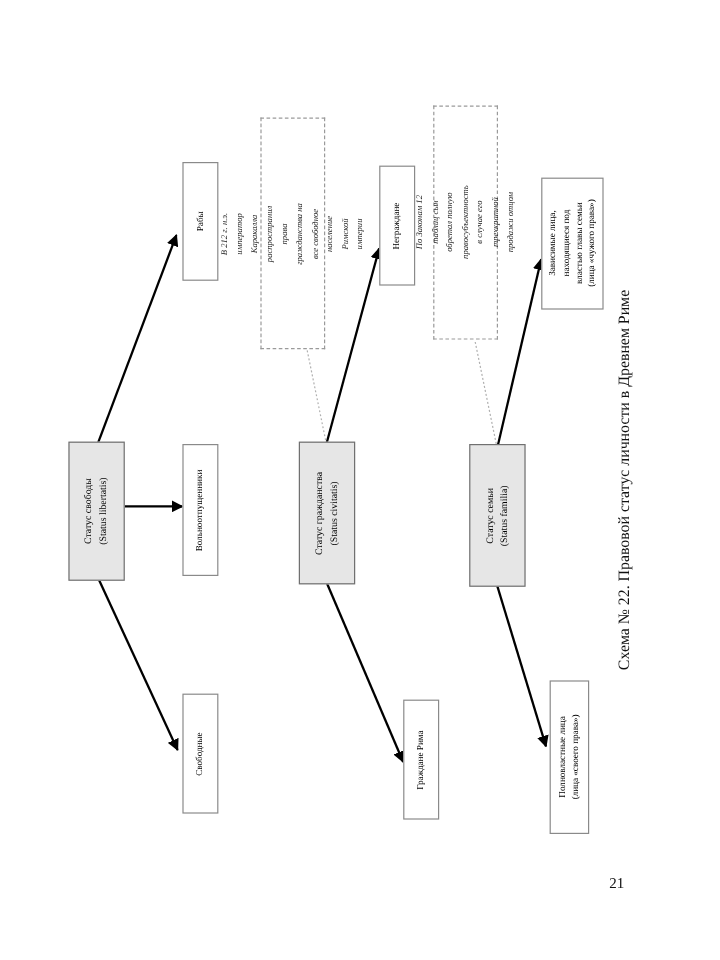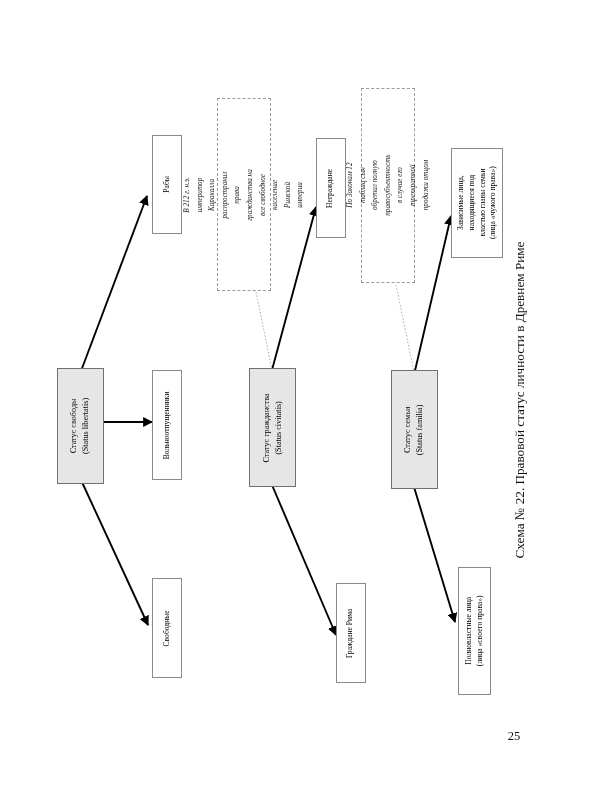--- a/index.html
+++ b/index.html
@@ -187,15 +187,15 @@
   </div>
 
   <div class="vbox note-box multi" style="left:361px; top:88px; width:54px; height:195px;">
     <span class="vtext" style="width:178px; display:block;">По Законам 12 таблиц сын обретал полную правосубъектность в случае его трехкратной продажи отцом</span>
   </div>
 
   <div id="caption">
     <span class="vtext" style="white-space: nowrap;"><br>      Схема № 22. Правовой статус личности в Древнем Риме<br>    </span>
   </div>
 
-  <div id="page-number">25</div>
+  <div id="page-number">21</div>
 
 </div>
 
 </body></html>

